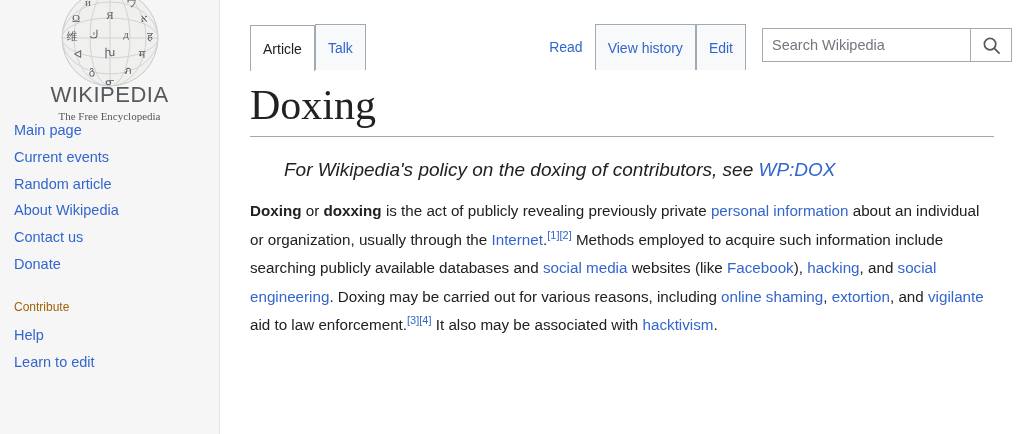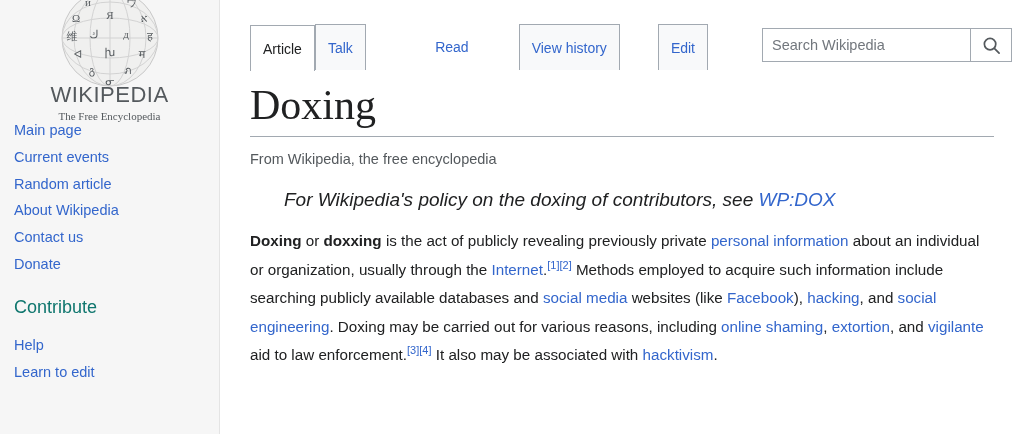--- a/index.html
+++ b/index.html
@@ -58,25 +58,25 @@
     padding-left: 14px;
   }
   .nav a {
     display: block;
     color: #3366cc;
     text-decoration: none;
     font-size: 14.5px;
     line-height: 26.8px;
   }
   .nav-heading {
-    color: #0f766e;
-    font-size: 18px;
+    color: #a16207;
+    font-size: 12px;
     line-height: 26px;
     margin-top: 16px;
-    margin-bottom: 12px;
+    margin-bottom: 2px;
   }
 
   
   .main {
     flex: 1 1 auto;
     position: relative;
     background: #ffffff;
     padding: 0;
   }
 
@@ -92,21 +92,20 @@
     align-items: flex-end;
     height: 70px;
     padding-left: 30px;
   }
   .tabs-right {
     display: flex;
     align-items: flex-end;
     height: 70px;
     margin-left: auto;
     padding-right: 0px;
-    gap: 38px;
   }
   .tab {
     font-size: 14px;
     color: #3366cc;
     padding: 0 12px;
     height: 46px;
     line-height: 46px;
     text-decoration: none;
     white-space: nowrap;
   }
@@ -275,21 +274,20 @@
               <circle cx="8.5" cy="8.5" r="6" fill="none" stroke="#54595d" stroke-width="1.8"></circle>
               <line x1="13" y1="13" x2="18" y2="18" stroke="#54595d" stroke-width="1.8" stroke-linecap="round"></line>
             </svg>
           </div>
         </div>
       </div>
     </div>
 
     <div class="content">
       <h1 class="title">Doxing</h1>
-      <div class="subtitle">From Wikipedia, the free encyclopedia</div>
 
       <div class="hatnote">
         <span>For Wikipedia's policy on the doxing of contributors, see </span><a href="#">WP:DOX</a>
       </div>
 
       <p class="body"><b>Doxing</b><span> or </span><b>doxxing</b><span> is the act of publicly revealing previously private </span><a href="#">personal information</a><span> about an individual or organization, usually through the </span><a href="#">Internet</a><span>.</span><sup><a href="#">[1]</a></sup><sup><a href="#">[2]</a></sup><span> Methods employed to acquire such information include searching publicly available databases and </span><a href="#">social media</a><span> websites (like </span><a href="#">Facebook</a><span>), </span><a href="#">hacking</a><span>, and </span><a href="#">social engineering</a><span>. Doxing may be carried out for various reasons, including </span><a href="#">online shaming</a><span>, </span><a href="#">extortion</a><span>, and </span><a href="#">vigilante</a><span> aid to law enforcement.</span><sup><a href="#">[3]</a></sup><sup><a href="#">[4]</a></sup><span> It also may be associated with </span><a href="#">hacktivism</a><span>.</span></p>
     </div>
 
   </div>
 </div>

